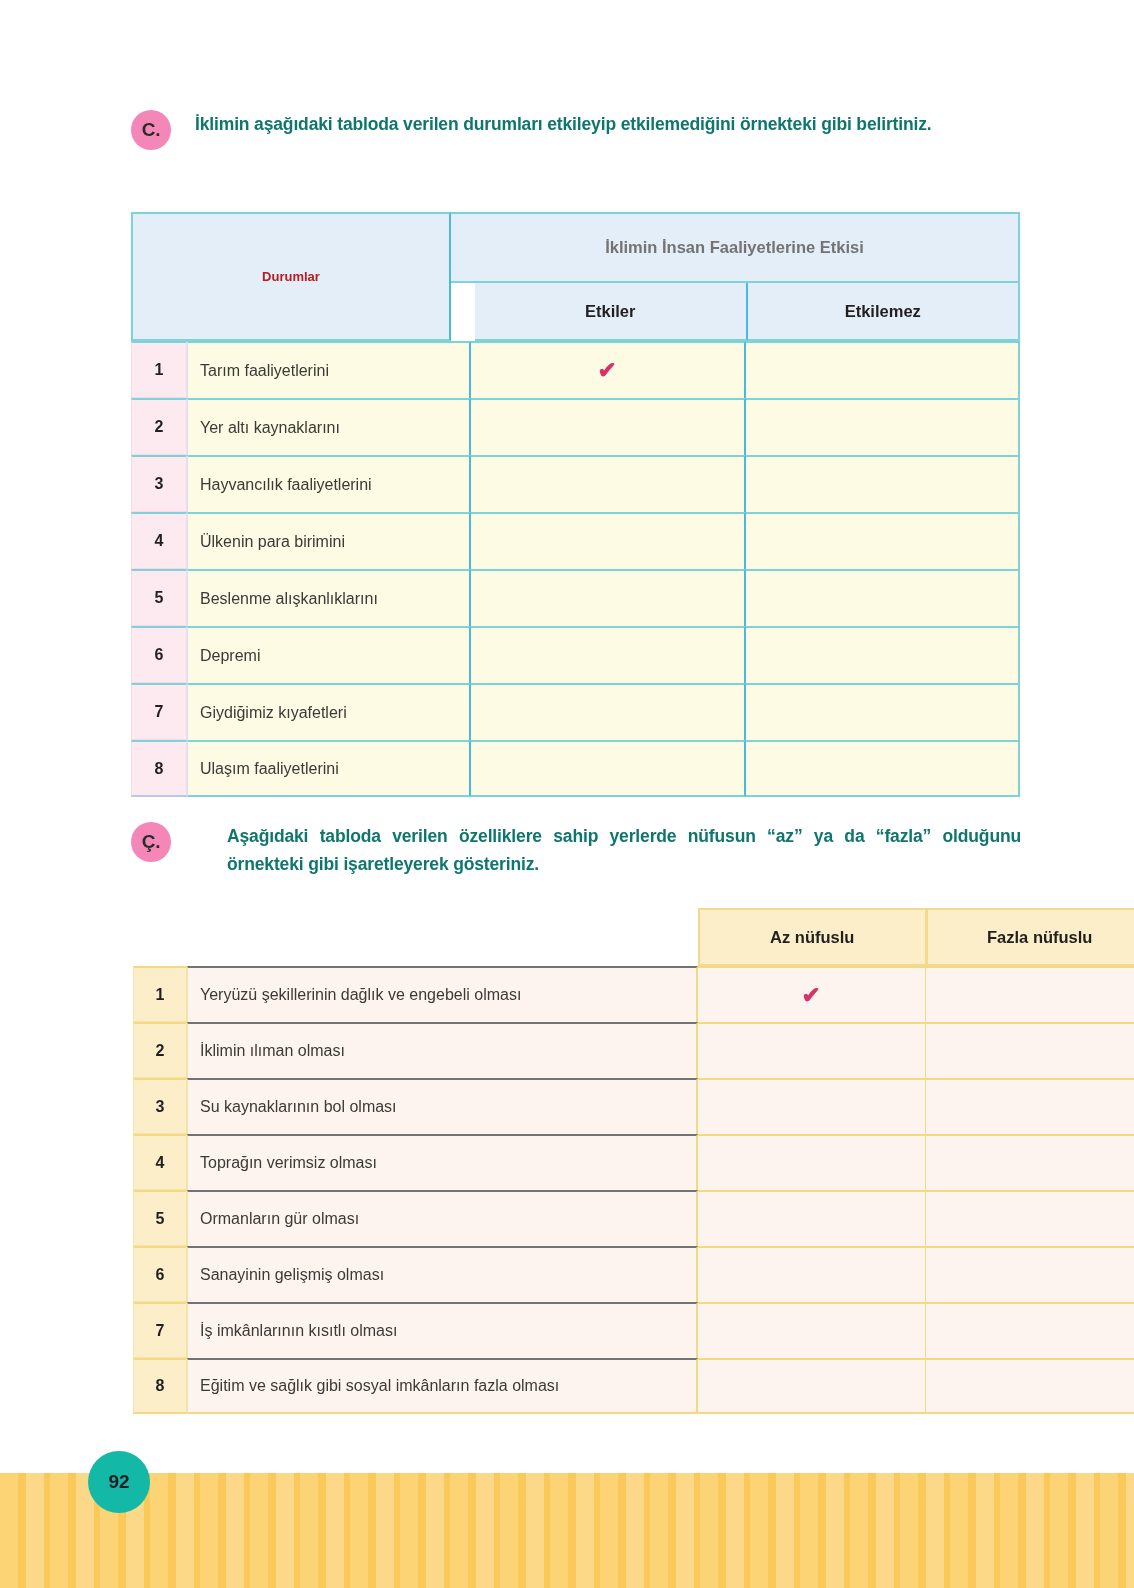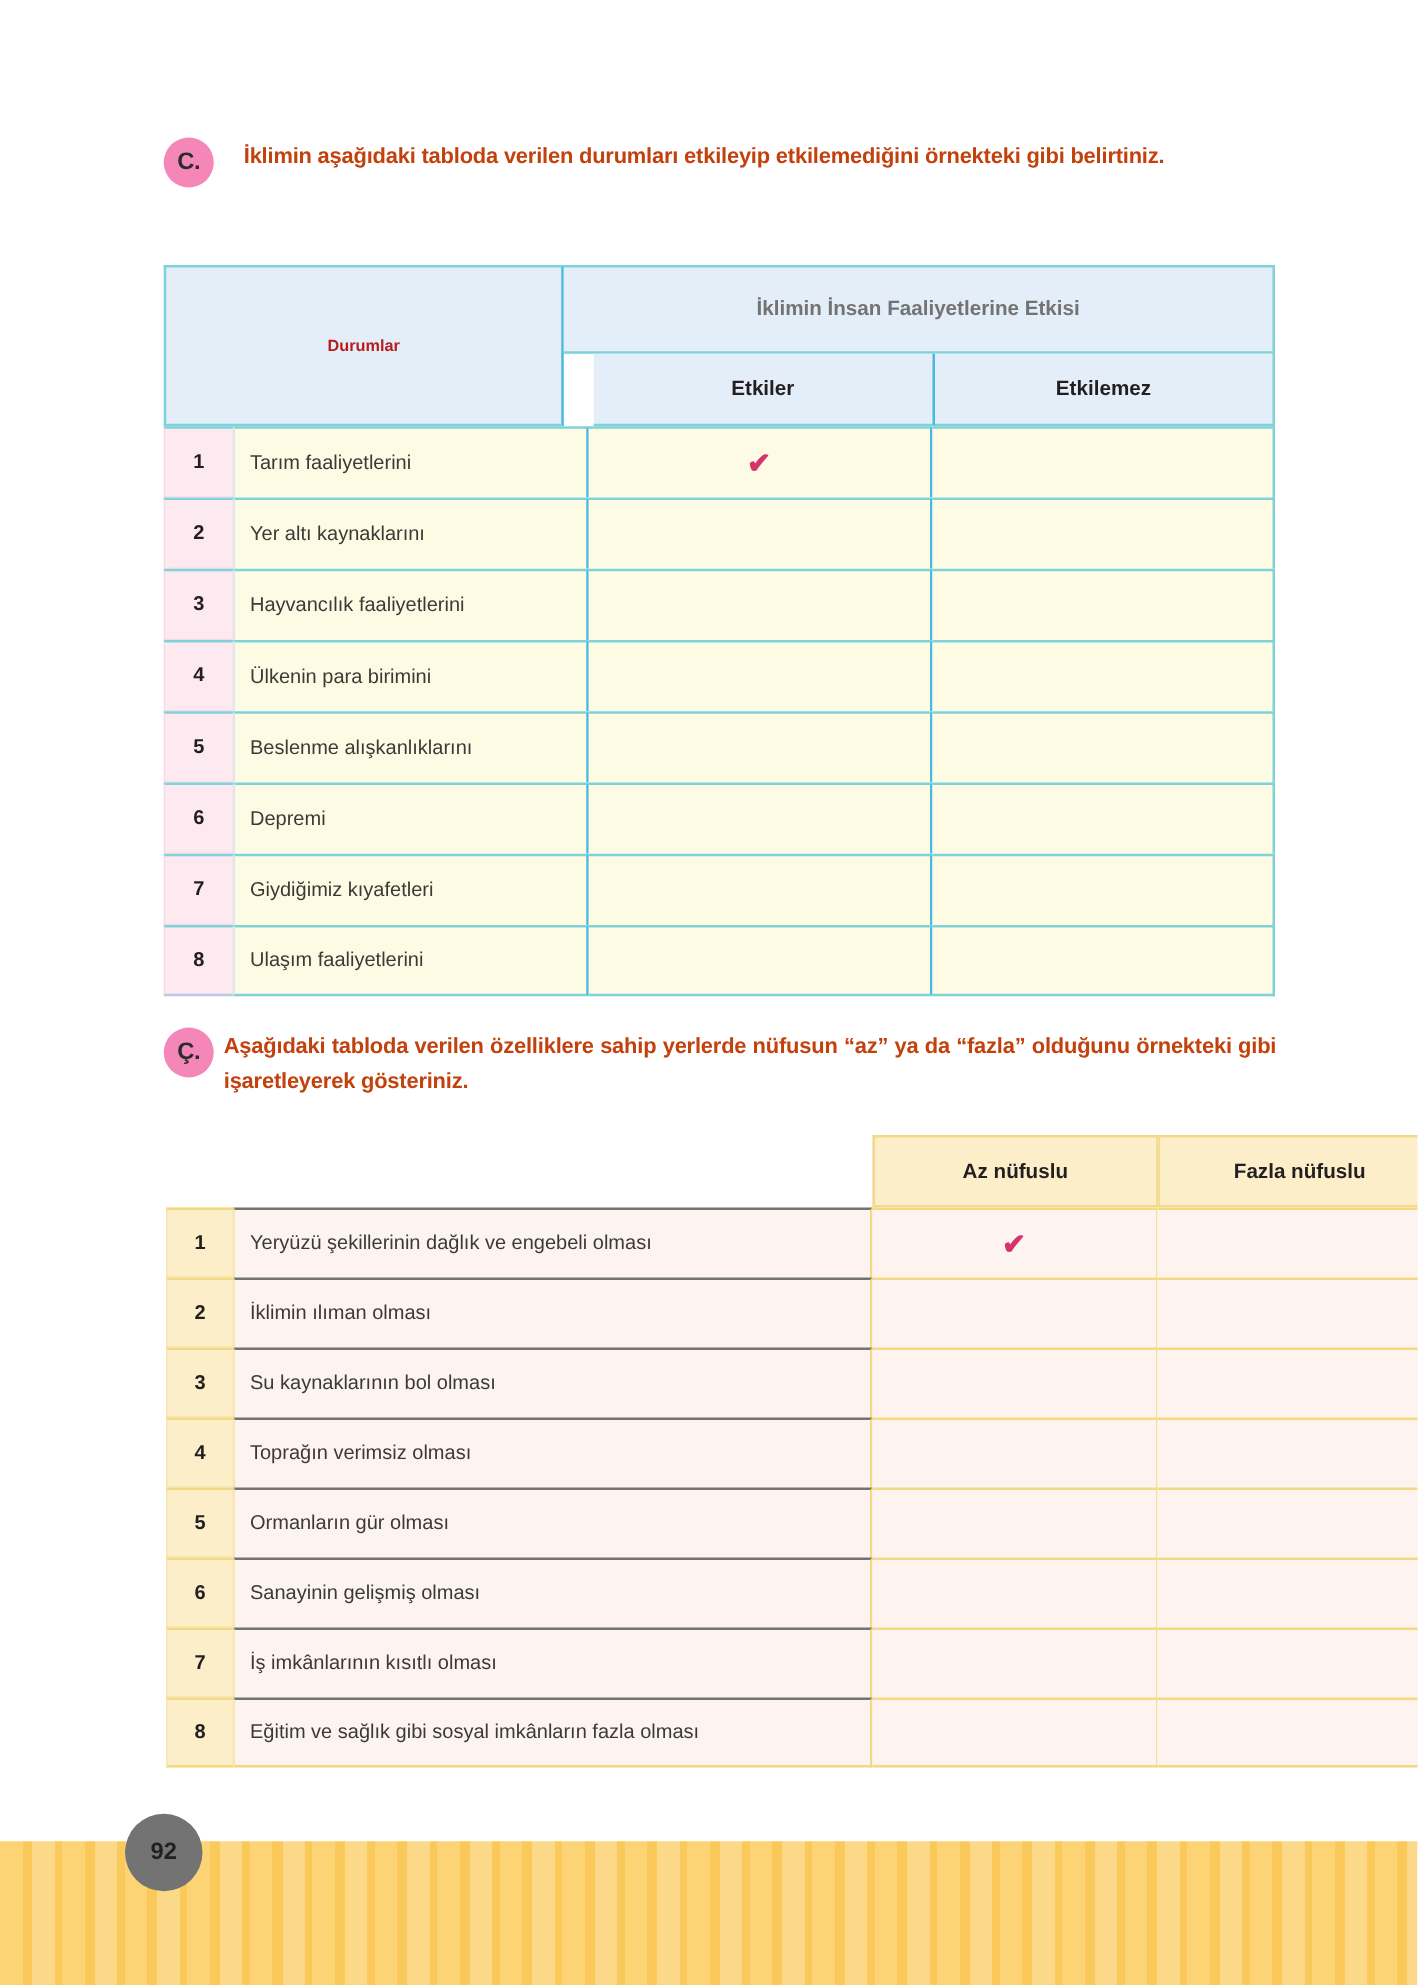--- a/index.html
+++ b/index.html
@@ -21,21 +21,21 @@
     background: #f487b8;
     color: #2b2b2b;
     font-weight: bold;
     font-size: 19px;
     display: flex; align-items: center; justify-content: center;
     letter-spacing: -0.3px;
   }
   .q-text {
     font-size: 17.5px;
     font-weight: bold;
-    color: #c2410c;
+    color: #0f766e;
     line-height: 1.62;
     letter-spacing: -0.15px;
   }
 
   
   .t1 {
     position: absolute;
     left: 131px; top: 212px;
     width: 889px;
   }
@@ -153,24 +153,24 @@
     position: absolute; left: 0; bottom: 0;
     width: 1134px; height: 115px;
     background:
       repeating-linear-gradient(90deg,
         #fcd476 0px, #fcd476 18px,
         #fbc85a 18px, #fbc85a 26px,
         #fcd989 26px, #fcd989 44px,
         #fbc85a 44px, #fbc85a 50px);
   }
   .pagenum {
-    position: absolute; left: 100px; bottom: 75px;
+    position: absolute; left: 88px; bottom: 75px;
     width: 62px; height: 62px;
     border-radius: 50%;
-    background: #737373;
+    background: #14b8a6;
     display: flex; align-items: center; justify-content: center;
     font-weight: bold; font-size: 19px; color: #231f20;
   }
 </style>
 </head>
 <body>
 
 <div class="page">
 
   <div class="q-block" style="left:131px; top:110px; width:880px;">
@@ -268,21 +268,21 @@
           </div>
           <div class="t1-cell">
             <span class="tick"></span>
           </div>
         </div>
       </div>
   </div>
 
   <div class="q-block" style="left:131px; top:822px; width:890px;">
     <div class="q-marker">Ç.</div>
-    <div class="q-text" style="margin-left:48px; text-align:justify;">Aşağıdaki tabloda verilen özelliklere sahip yerlerde nüfusun “az” ya da “fazla” olduğunu örnekteki gibi işaretleyerek gösteriniz.</div>
+    <div class="q-text" style="margin-left:96px; text-align:justify;">Aşağıdaki tabloda verilen özelliklere sahip yerlerde nüfusun “az” ya da “fazla” olduğunu örnekteki gibi işaretleyerek gösteriniz.</div>
   </div>
 
   <div class="t2">
     <div class="t2-head">
       <div class="t2-head-spacer"></div>
       <div class="t2-head-cell">Az nüfuslu</div>
       <div class="t2-head-cell">Fazla nüfuslu</div>
     </div>
     <div id="t2-body">
         <div class="t2-row">

